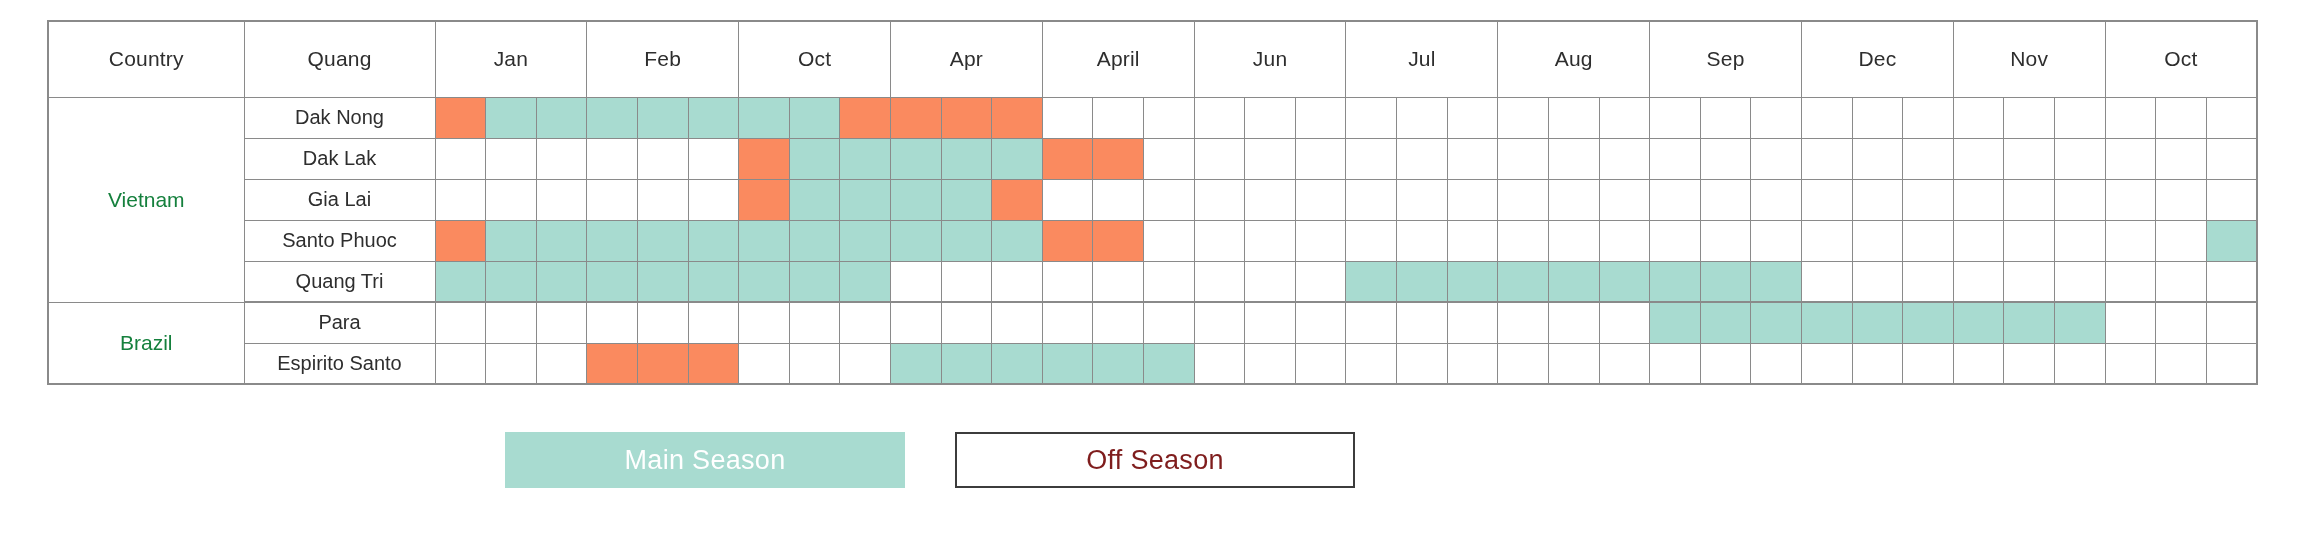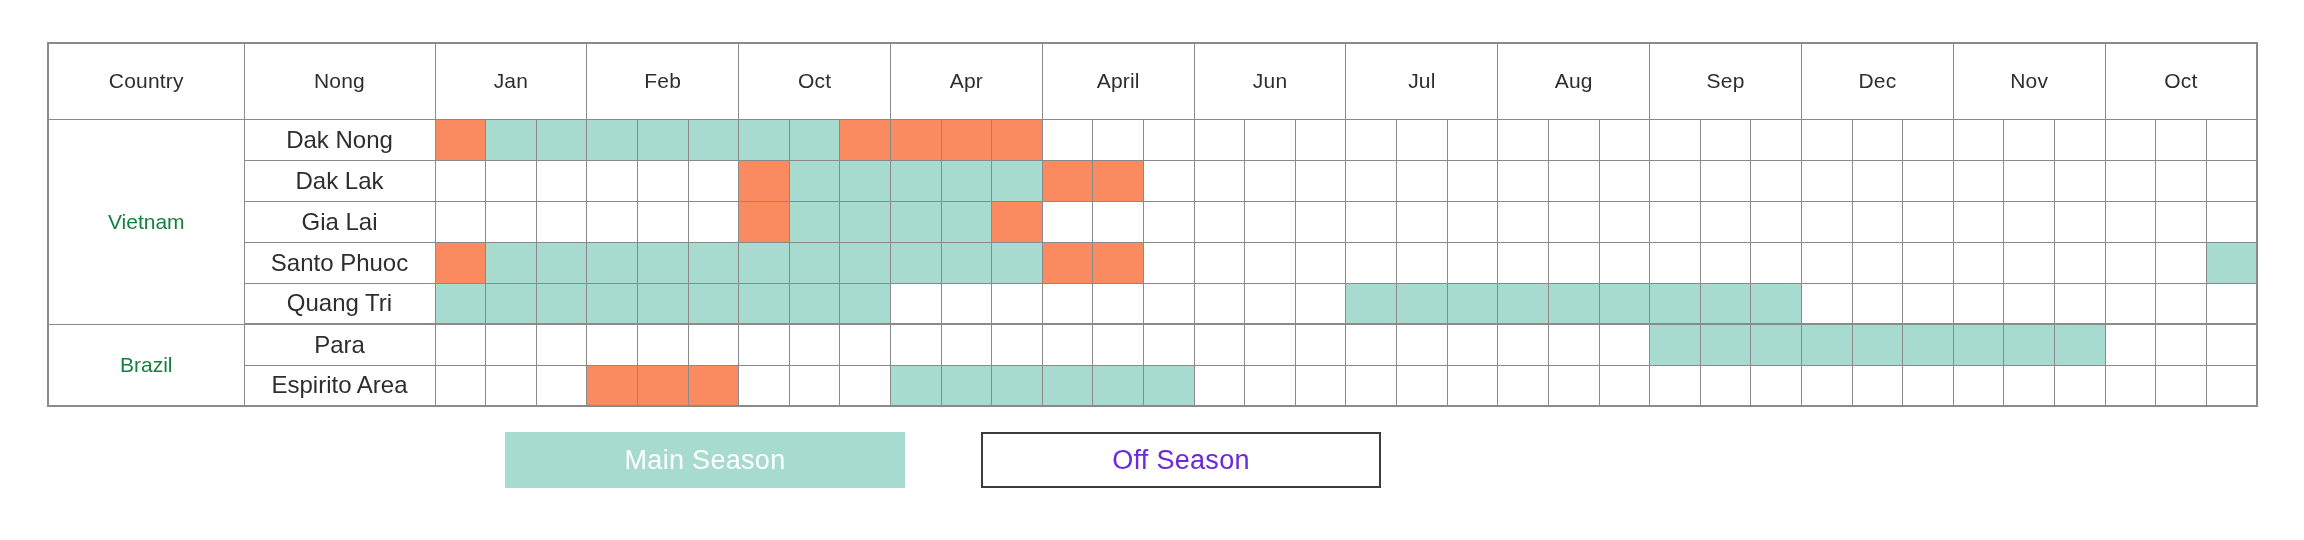--- a/index.html
+++ b/index.html
@@ -14,21 +14,20 @@
     position: relative;
     overflow: hidden;
   }
 
   
   .table-wrap {
     position: absolute;
     left: 47px;
     top: 20px;
     width: 2211px;
-    margin-top: 22px;
   }
   table.season-table {
     border-collapse: collapse;
     table-layout: fixed;
     width: 2211px;
     border: 2px solid #8a8a8a;
   }
   table.season-table th,
   table.season-table td {
     border: 1px solid #8a8a8a;
@@ -46,21 +45,21 @@
     letter-spacing: .2px;
   }
   td.country-cell {
     font-size: 21px;
     color: #15803d;
     text-align: center;
     vertical-align: middle;
     background: #ffffff;
   }
   td.area-cell {
-    font-size: 24px;
+    font-size: 20px;
     color: #2e2e2e;
     text-align: center;
     vertical-align: middle;
     background: #ffffff;
     height: 41px;
   }
   td.cell {
     height: 41px;
     background: #ffffff;
   }
@@ -72,56 +71,56 @@
   tr.group-end > td, tr.group-end > th { border-bottom: 2px solid #8a8a8a; }
   thead tr th { border-bottom: 2px solid #8a8a8a; }
 
   
   .legend {
     position: absolute;
     left: 505px;
     top: 432px;
     display: flex;
     align-items: center;
-    gap: 76px;
+    gap: 50px;
   }
   .legend-item {
     width: 400px;
     height: 56px;
     display: flex;
     align-items: center;
     justify-content: center;
     font-size: 27px;
     letter-spacing: .3px;
   }
   .legend-item.main {
     background: #a8dbd0;
     color: #ffffff;
   }
   .legend-item.sub {
     background: #fa8a5f;
     color: #ffffff;
   }
   .legend-item.off {
     background: #ffffff;
-    color: #6d28d9;
+    color: #7f1d1d;
     border: 2px solid #3c3c3c;
   }
 </style>
 </head>
 <body>
 
 <div id="root">
 
   <div class="table-wrap">
     <table class="season-table">
       <thead>
         <tr>
           <th class="hdr" id="th-country" style="width: 196px;">Country</th>
-          <th class="hdr" id="th-area" style="width: 191px;">Nong</th>
+          <th class="hdr" id="th-area" style="width: 191px;">Quang</th>
 
         <th class="hdr" colspan="3">Jan</th>
             <th class="hdr" colspan="3">Feb</th>
             <th class="hdr" colspan="3">Oct</th>
             <th class="hdr" colspan="3">Apr</th>
             <th class="hdr" colspan="3">April</th>
             <th class="hdr" colspan="3">Jun</th>
             <th class="hdr" colspan="3">Jul</th>
             <th class="hdr" colspan="3">Aug</th>
             <th class="hdr" colspan="3">Sep</th>
@@ -362,21 +361,21 @@
             <td class="cell main"></td>
             <td class="cell main"></td>
             <td class="cell main"></td>
             <td class="cell main"></td>
             <td class="cell main"></td>
             <td class="cell off"></td>
             <td class="cell off"></td>
             <td class="cell off"></td>
           </tr>
           <tr class="group-end">
-            <td class="area-cell">Espirito Area</td>
+            <td class="area-cell">Espirito Santo</td>
             <td class="cell off"></td>
             <td class="cell off"></td>
             <td class="cell off"></td>
             <td class="cell sub"></td>
             <td class="cell sub"></td>
             <td class="cell sub"></td>
             <td class="cell off"></td>
             <td class="cell off"></td>
             <td class="cell off"></td>
             <td class="cell main"></td>

